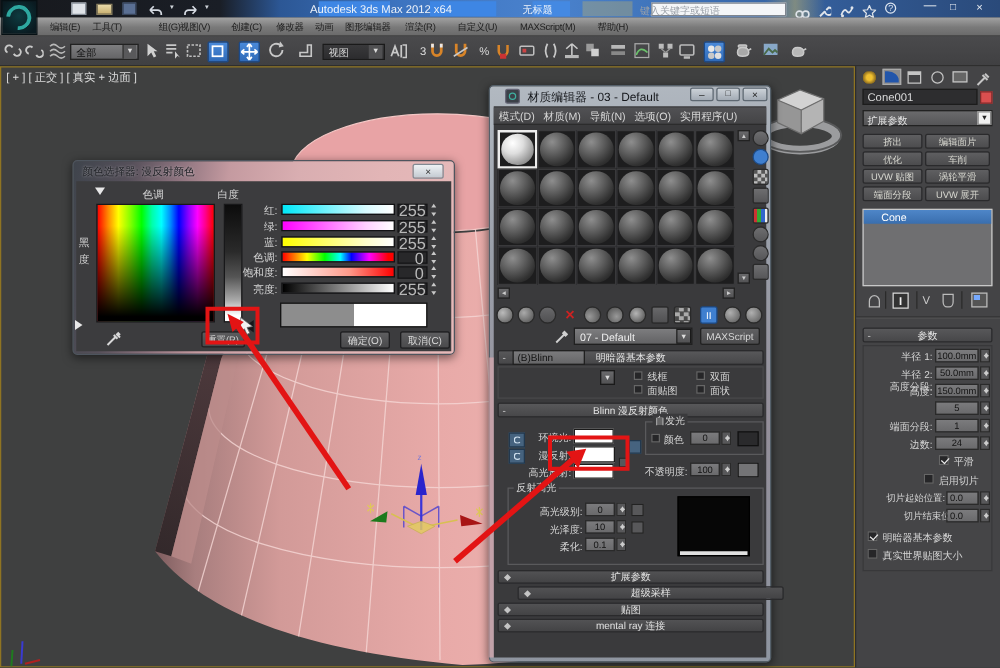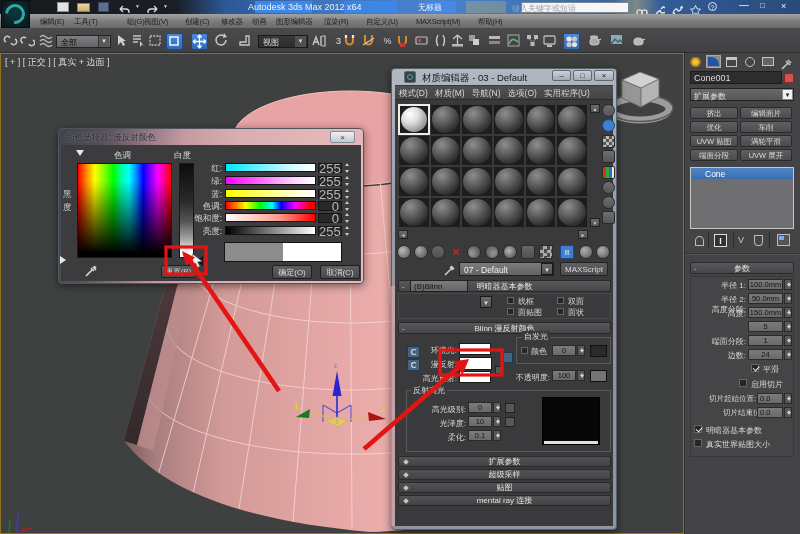--- a/index.html
+++ b/index.html
@@ -489,21 +489,21 @@
 <div class="ab fld" style="left:468px;top:416px;width:24px;">10</div>
 <div class="ab sp" style="left:493px;top:416px;"></div>
 <div class="ab" style="left:505px;top:417px;width:10px;height:10px;background:#58585a;border:1px solid #222;"></div>
 <div class="ab lbl" style="left:400px;top:432px;width:66px;">柔化:</div>
 <div class="ab fld" style="left:468px;top:430px;width:24px;">0.1</div>
 <div class="ab sp" style="left:493px;top:430px;"></div>
 <div class="ab" style="left:542px;top:397px;width:58px;height:48px;background:#060606;border:1px solid #000;"></div>
 <div class="ab" style="left:544px;top:441px;width:54px;height:2.5px;background:#e0e0e0;"></div>
 
 <div class="ab roll2" style="left:398px;top:456px;width:213px;">扩展参数</div>
-<div class="ab roll2" style="left:398px;top:469px;width:213px;">超级采样</div>
+<div class="ab roll2" style="left:414px;top:469px;width:213px;">超级采样</div>
 <div class="ab roll2" style="left:398px;top:482px;width:213px;">贴图</div>
 <div class="ab roll2" style="left:398px;top:495px;width:213px;">mental ray 连接</div>
 
 <div class="ab" style="left:58px;top:128px;width:306px;height:156px;border-radius:4px;background:linear-gradient(100deg,#3f444c 0%,#56505a 14%,#8d737e 26%,#c49aa0 38%,#d9aeb1 55%,#e2b5b6 75%,#e6baba 100%);box-shadow:0 2px 8px rgba(0,0,0,.5);border:1px solid #4e555e;"></div>
 <div class="tx" style="left:66px;top:132px;font-size:8.5px;color:#1d1f24;text-shadow:0 0 2px rgba(255,255,255,.5);">颜色选择器: 漫反射颜色</div>
 <div class="ab" style="left:330px;top:131px;width:25px;height:12px;background:linear-gradient(#eef1f4,#c3cad1);border:1px solid #828a93;border-radius:2px;color:#333;font-size:8px;text-align:center;line-height:11px;">×</div>
 <div class="ab" style="left:61px;top:145px;width:300px;height:136px;background:#3c3c3e;"></div>
 <div class="tx" style="left:114px;top:150px;font-size:8.5px;color:#d8d8d8;">色调</div>
 <div class="tx" style="left:174px;top:150px;font-size:8.5px;color:#d8d8d8;">白度</div>
 

